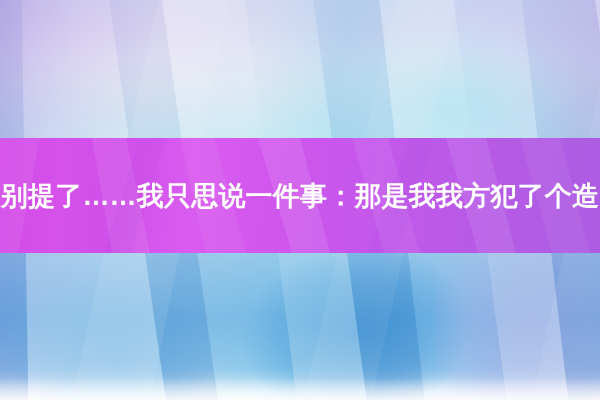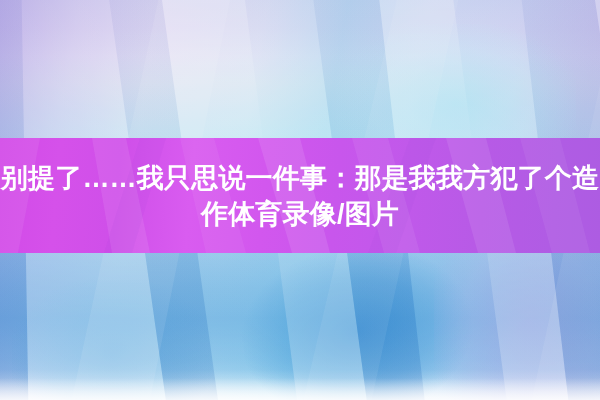--- a/index.html
+++ b/index.html
@@ -255,20 +255,19 @@
         <polygon points="352,0 388,0 420,115 384,115" fill="#ffffff" opacity="0.07"></polygon>
         <polygon points="446,0 486,0 516,115 478,115" fill="#ffffff" opacity="0.09"></polygon>
         <polygon points="520,0 560,0 590,115 552,115" fill="#ffffff" opacity="0.06"></polygon>
         <polygon points="140,0 166,0 132,115 104,115" fill="#8c3fd0" opacity="0.07"></polygon>
         <polygon points="410,0 436,0 396,115 368,115" fill="#8c3fd0" opacity="0.06"></polygon>
       </svg>
     </div>
 
     <div class="band-text">
       <div class="band-line band-line-1">别提了……我只思说一件事：那是我我方犯了个造</div>
-      <div class="band-line band-line-2">作体育录像/图片</div>
     </div>
   </div>
 
   <div class="bottom-fade"></div>
   <div class="watermark"></div>
 
 </div>
 
 </body></html>

